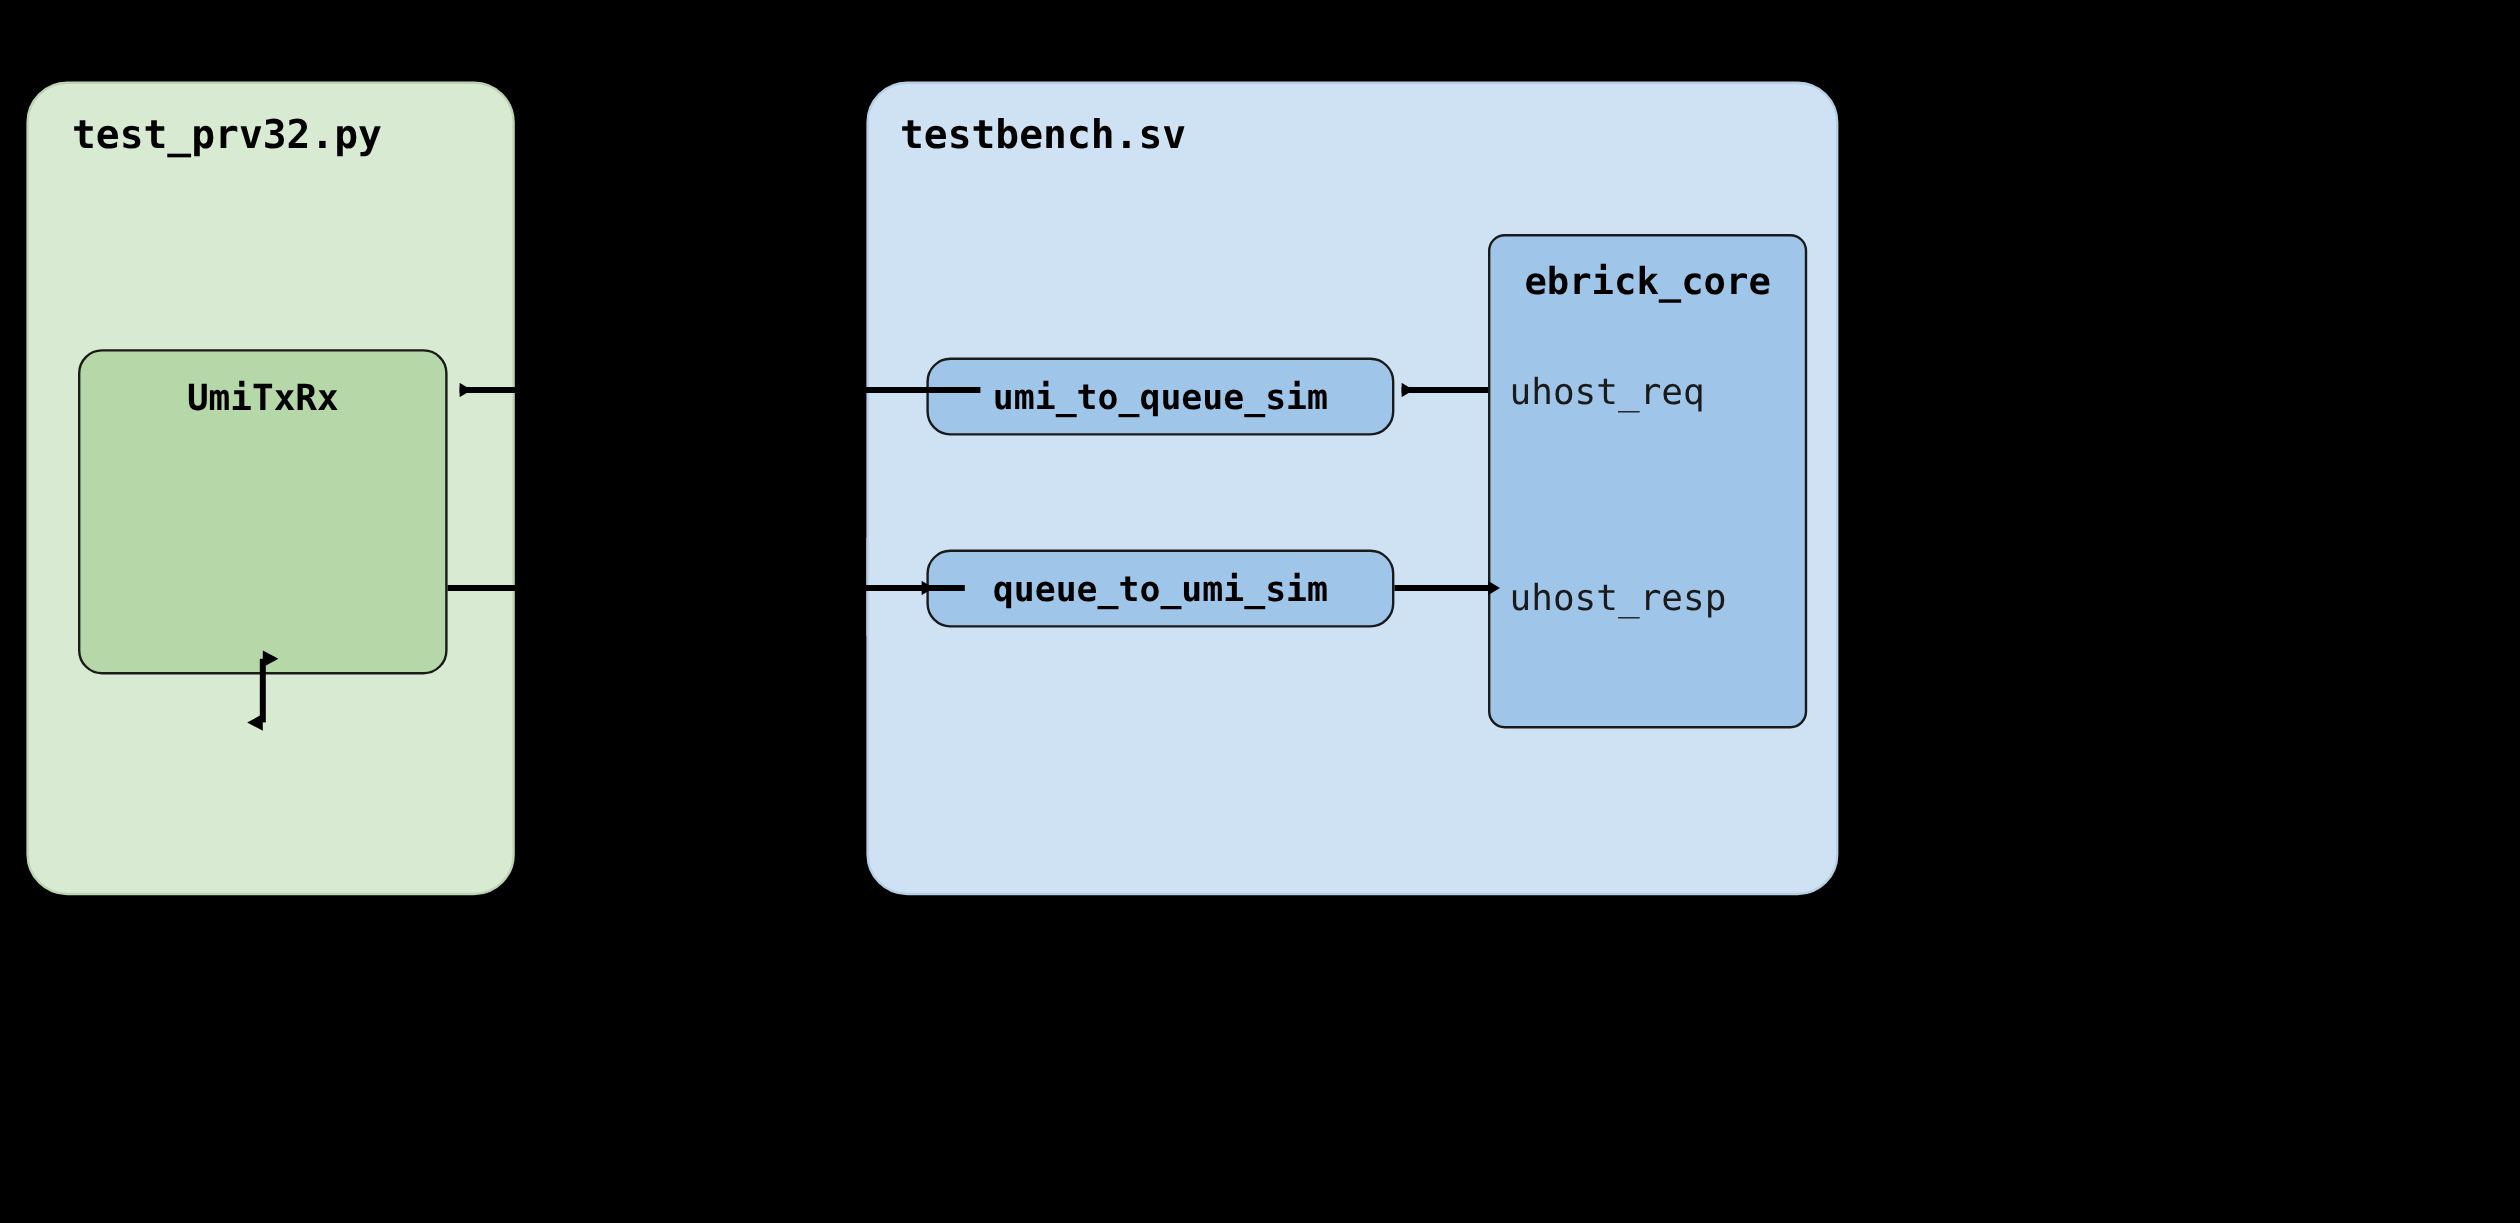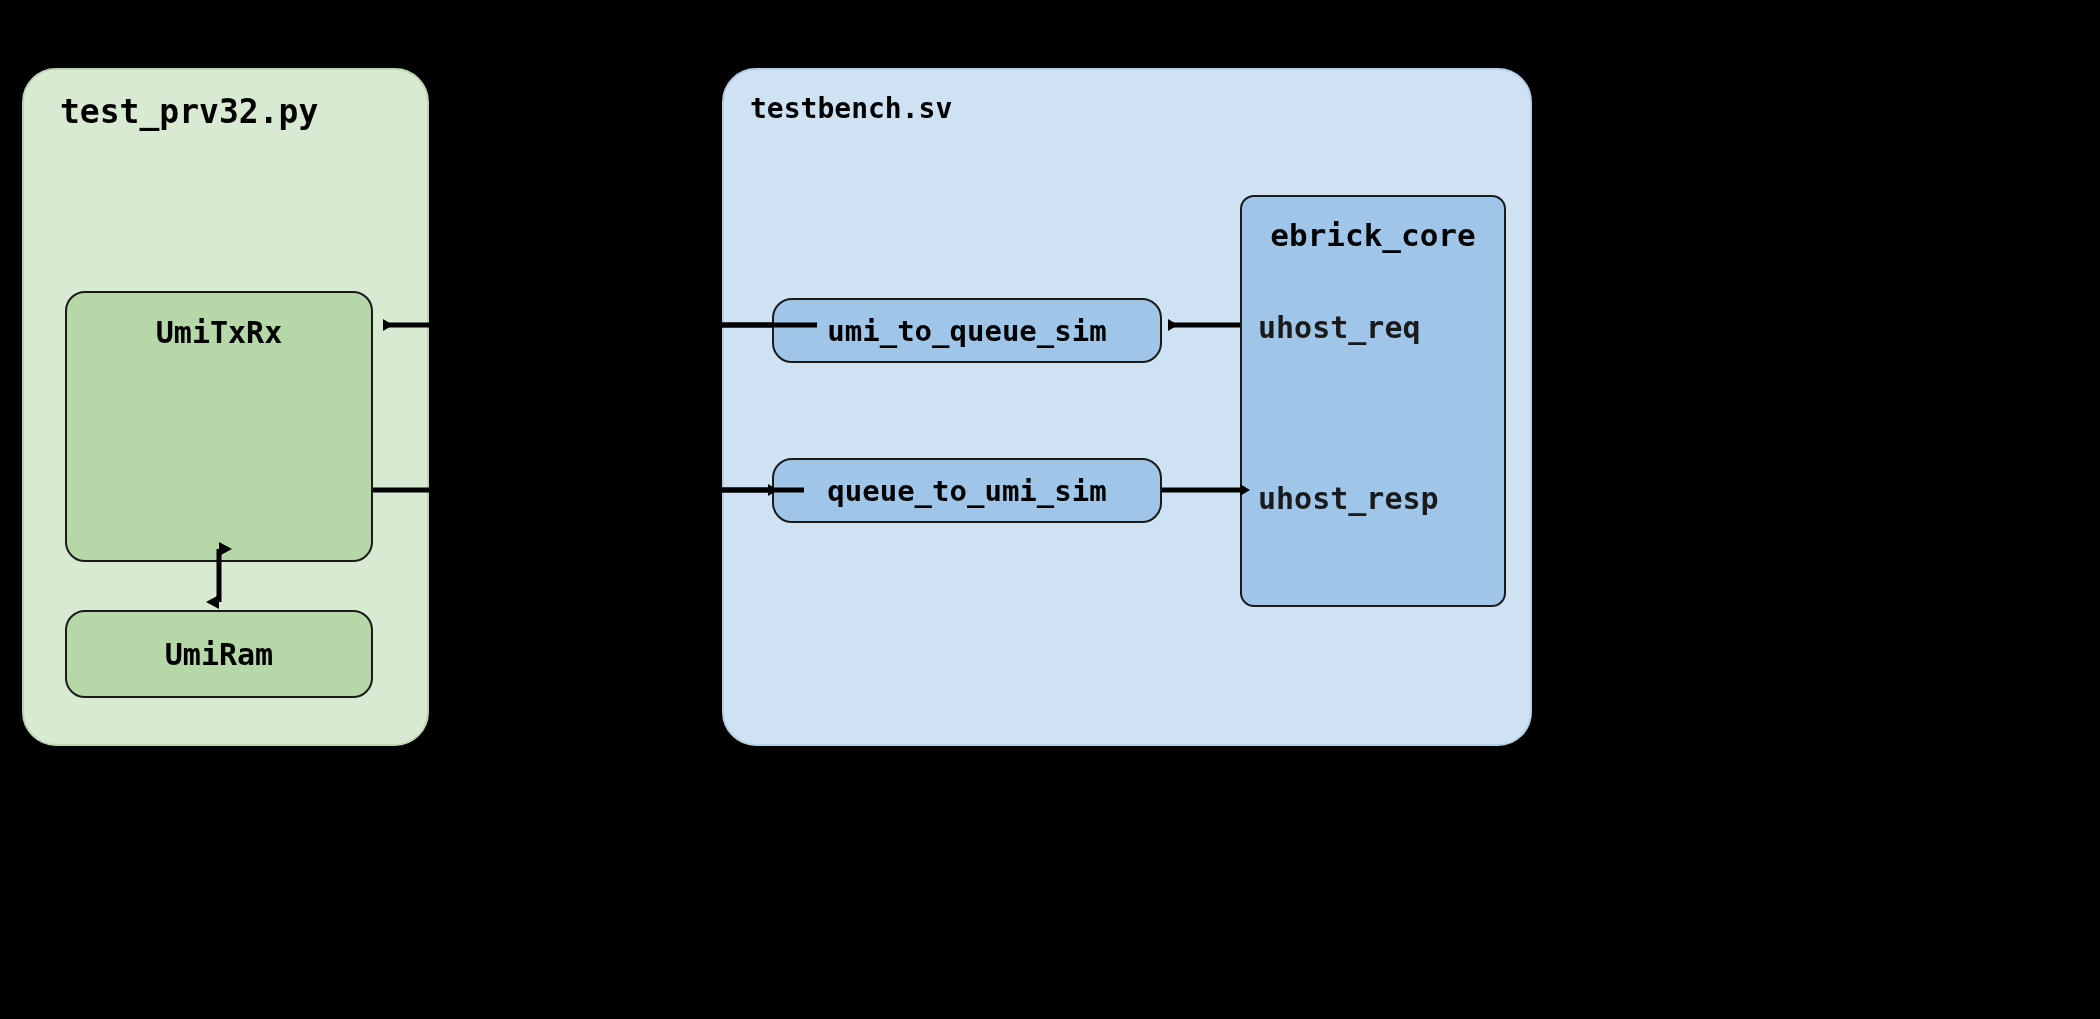--- a/index.html
+++ b/index.html
@@ -103,21 +103,21 @@
     left: 0; right: 0; top: 20px;
     text-align: center;
     font-size: 31px;
     font-weight: bold;
     color: #000000;
   }
   .port-label {
     position: absolute;
     left: 16px;
     font-size: 30px;
-    font-weight: bold;
+    font-weight: normal;
     color: #1a1a1a;
     white-space: nowrap;
   }
   #port-uhost-req  { top: 113px; }
   #port-uhost-resp { top: 284px; }
 
   
   .queue-icon {
     position: absolute;
     box-sizing: border-box;
@@ -164,40 +164,37 @@
 
 <div id="stage">
 
   <div class="panel" id="panel-python"></div>
   <div class="panel-title" style="left:60px; top:92px; font-size:33px;">test_prv32.py</div>
 
   <div class="block" id="blk-umitxrx">
     <span class="block-label">UmiTxRx</span>
   </div>
 
-  <div class="block" id="blk-umiram">
-    <span class="block-label">UmiRam</span>
-  </div>
 
   <div class="queue-icon" id="queue-top">
     <span class="bar"></span>
     <span class="bar"></span>
     <span class="bar"></span>
     <span class="bar"></span>
   </div>
 
   <div class="queue-icon" id="queue-bot">
     <span class="bar"></span>
     <span class="bar"></span>
     <span class="bar"></span>
     <span class="bar"></span>
   </div>
 
   <div class="panel" id="panel-testbench"></div>
-  <div class="panel-title" style="left:750px; top:92px; font-size:28px;">testbench.sv</div>
+  <div class="panel-title" style="left:750px; top:92px; font-size:33px;">testbench.sv</div>
 
   <div class="block" id="blk-queue-to-umi">
     <span class="block-label">queue_to_umi_sim</span>
   </div>
 
   <div class="block" id="blk-umi-to-queue">
     <span class="block-label">umi_to_queue_sim</span>
   </div>
 
   <div class="block" id="blk-ebrick-core">

